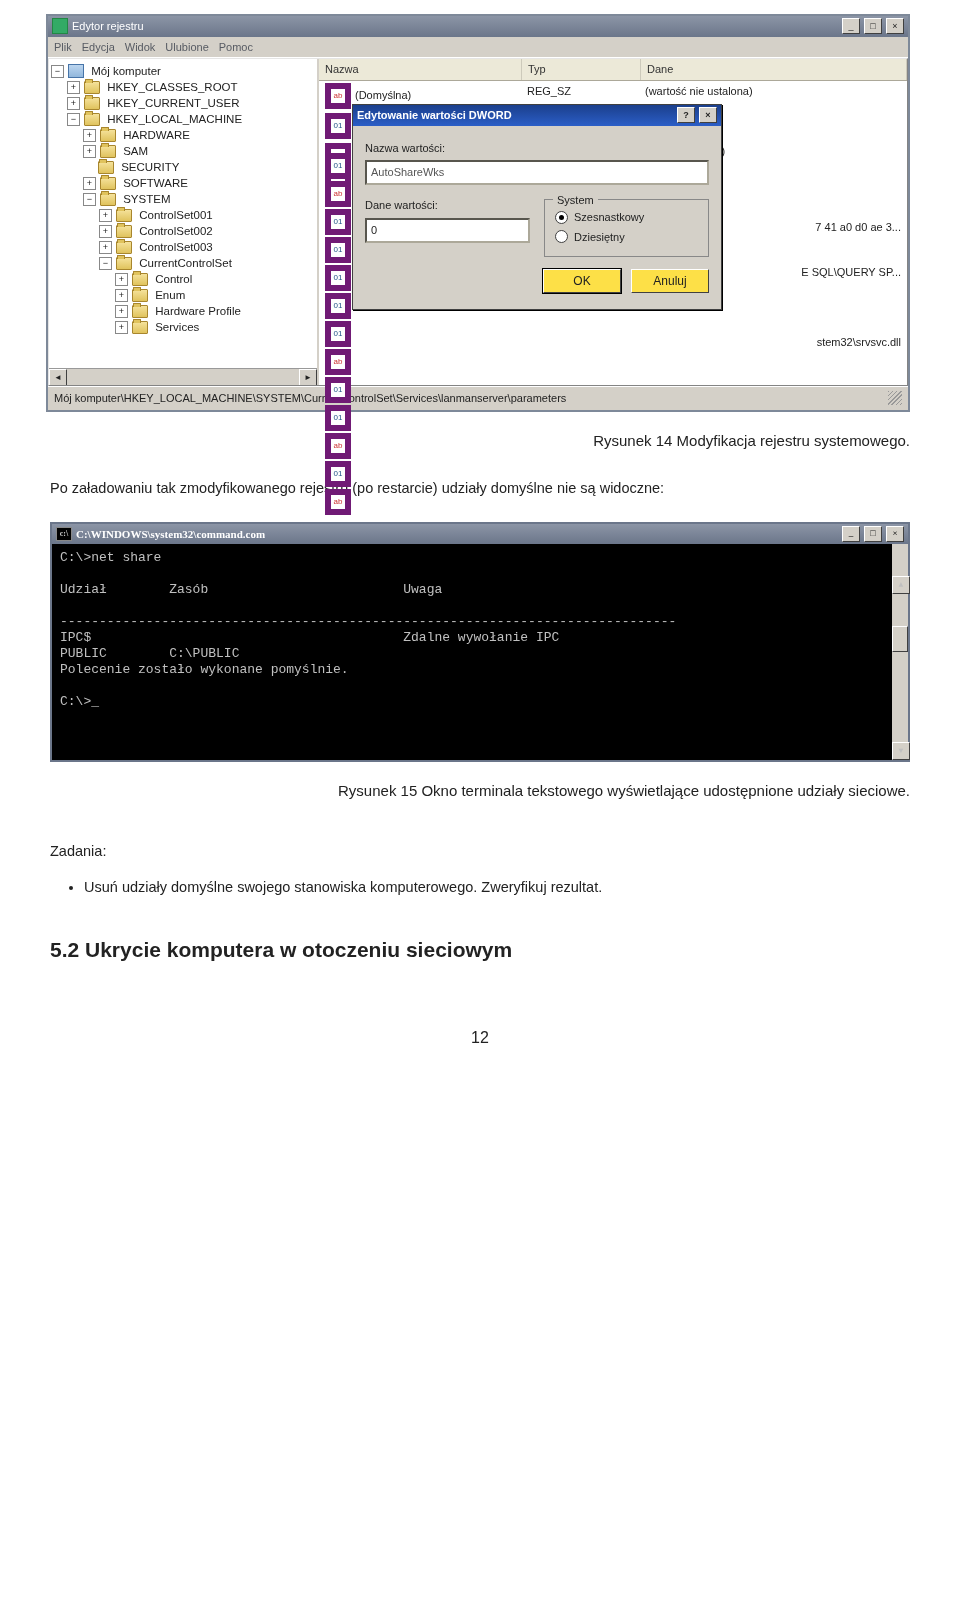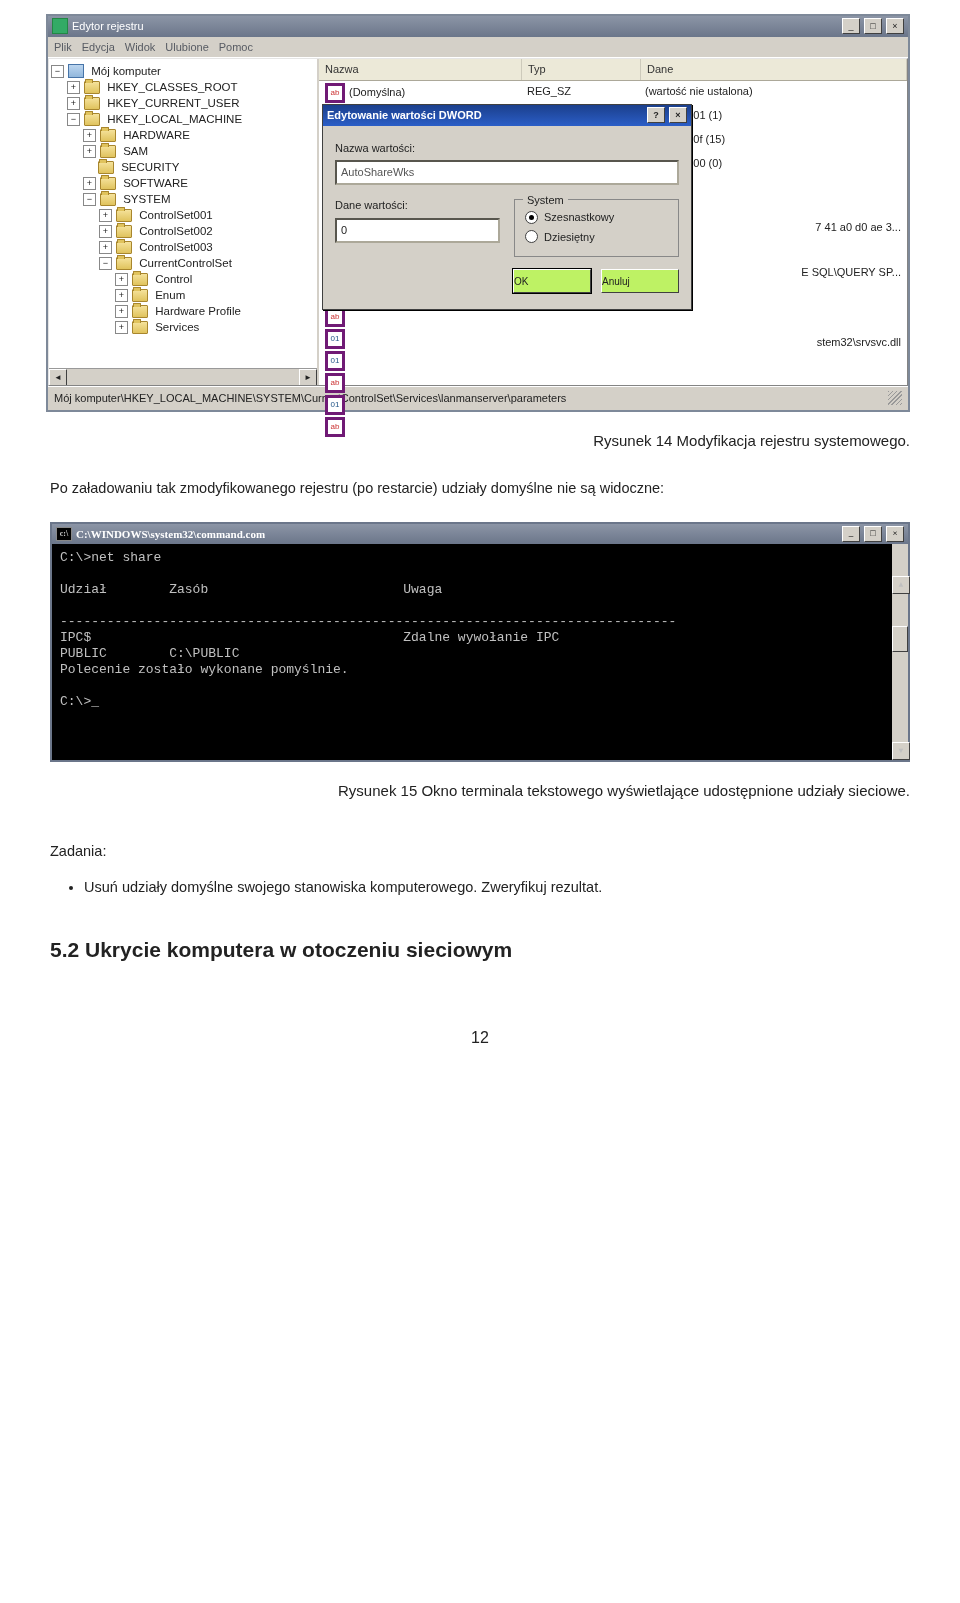--- a/index.html
+++ b/index.html
@@ -23,42 +23,42 @@
   .pc{width:14px;height:12px;background:linear-gradient(#bcd5ef,#92b7dc);border:1px solid #4774a8}
   .ind{display:inline-block}
   .listpane{flex:1;position:relative}
   .listhdr{display:flex;background:#ece9d8;border-bottom:1px solid #aca899}
   .listhdr .col{padding:2px 6px;border-right:1px solid #cdcabb;color:#333}
   .c-name{flex:0 0 190px}
   .c-type{flex:0 0 106px}
   .c-data{flex:1}
   .row{display:flex;padding:1px 0}
   .row .cell{padding:1px 6px}
-  .ico-str,.ico-bin{width:14px;height:14px;border:3px solid #701a75;display:inline-flex;align-items:center;justify-content:center;font-size:8px;margin-right:4px;vertical-align:middle}
+  .ico-str,.ico-bin{width:14px;height:14px;border:6px solid #701a75;display:inline-flex;align-items:center;justify-content:center;font-size:8px;margin-right:4px;vertical-align:middle}
   .ico-str{background:#fff;color:#c33}
   .ico-bin{background:#fff;color:#258}
   .statusbar{background:#d4d0c8;border-top:1px solid #fff;padding:3px 6px;font-size:11px;display:flex;align-items:center}
   .statusbar .grip{margin-left:auto;width:14px;height:14px;background:repeating-linear-gradient(135deg,#999 0 1px,transparent 1px 3px)}
   .tree-scroll{position:absolute;left:0;right:0;bottom:0;height:16px;background:#d4d0c8;border-top:1px solid #999;display:flex}
   .sarrow{width:16px;height:15px;background:#d4d0c8;border:1px solid #fff;border-right-color:#404040;border-bottom-color:#404040;display:flex;align-items:center;justify-content:center;font-size:8px}
   
-  .dlg{position:absolute;left:274px;top:88px;width:368px;background:#d4d0c8;border:1px solid #404040;box-shadow:1px 1px 0 #000}
+  .dlg{position:absolute;left:304px;top:88px;width:368px;background:#d4d0c8;border:1px solid #404040;box-shadow:1px 1px 0 #000}
   .dlg .titlebar{background:linear-gradient(#1b3f8c,#2b5ec7);font-weight:bold}
   .dlg-body{padding:10px 12px 16px;position:relative}
   .dlg-body label{display:block;margin:4px 0}
   .sunken{background:#fff;border:2px inset #aca899;padding:2px 4px;height:17px}
   .fieldset{border:1px solid #888;padding:6px 10px 8px;margin-top:6px;position:relative}
   .fieldset .legend{position:absolute;top:-8px;left:8px;background:#d4d0c8;padding:0 4px;font-size:11px}
   .dlg-row{display:flex;gap:14px}
   .dlg-col{flex:1}
   .radio{display:flex;align-items:center;gap:6px;margin:3px 0}
   .radio .dot{width:11px;height:11px;border:1px solid #404040;border-radius:50%;background:#fff;display:flex;align-items:center;justify-content:center}
   .radio .dot.sel::after{content:"";width:5px;height:5px;border-radius:50%;background:#000}
   .dlg-btns{display:flex;gap:10px;justify-content:flex-end;margin-top:12px}
-  .btn{width:76px;height:22px;background:#bef264;border:1px solid #fff;border-right-color:#404040;border-bottom-color:#404040;display:flex;align-items:center;justify-content:flex-start;font-size:10px}
+  .btn{width:76px;height:22px;background:#fde047;border:1px solid #fff;border-right-color:#404040;border-bottom-color:#404040;display:flex;align-items:center;justify-content:center;font-size:12px}
   .btn.default{box-shadow:0 0 0 1px #000}
   .caption{text-align:right;margin:10px 0 26px;font-size:15px}
   .para{margin:0 0 22px;text-align:justify}
   
   .con{border:2px solid #6b768a;background:#000;color:#c0c0c0;font-family:"Courier New",monospace;font-size:13px}
   .con .titlebar{background:linear-gradient(#8c95a6,#6b768a);font-family:Tahoma;font-weight:bold;font-size:11px}
   .con-icon{width:14px;height:12px;background:#000;border:1px solid #888;display:inline-flex;align-items:center;justify-content:center;font-size:8px;color:#ccc}
   .con-body{padding:6px 8px 10px;white-space:pre;min-height:200px;line-height:16px;position:relative}
   .con-scroll{position:absolute;right:0;top:0;bottom:0;width:16px;background:#d4d0c8}
   .con-scroll .sarrow{height:16px}

